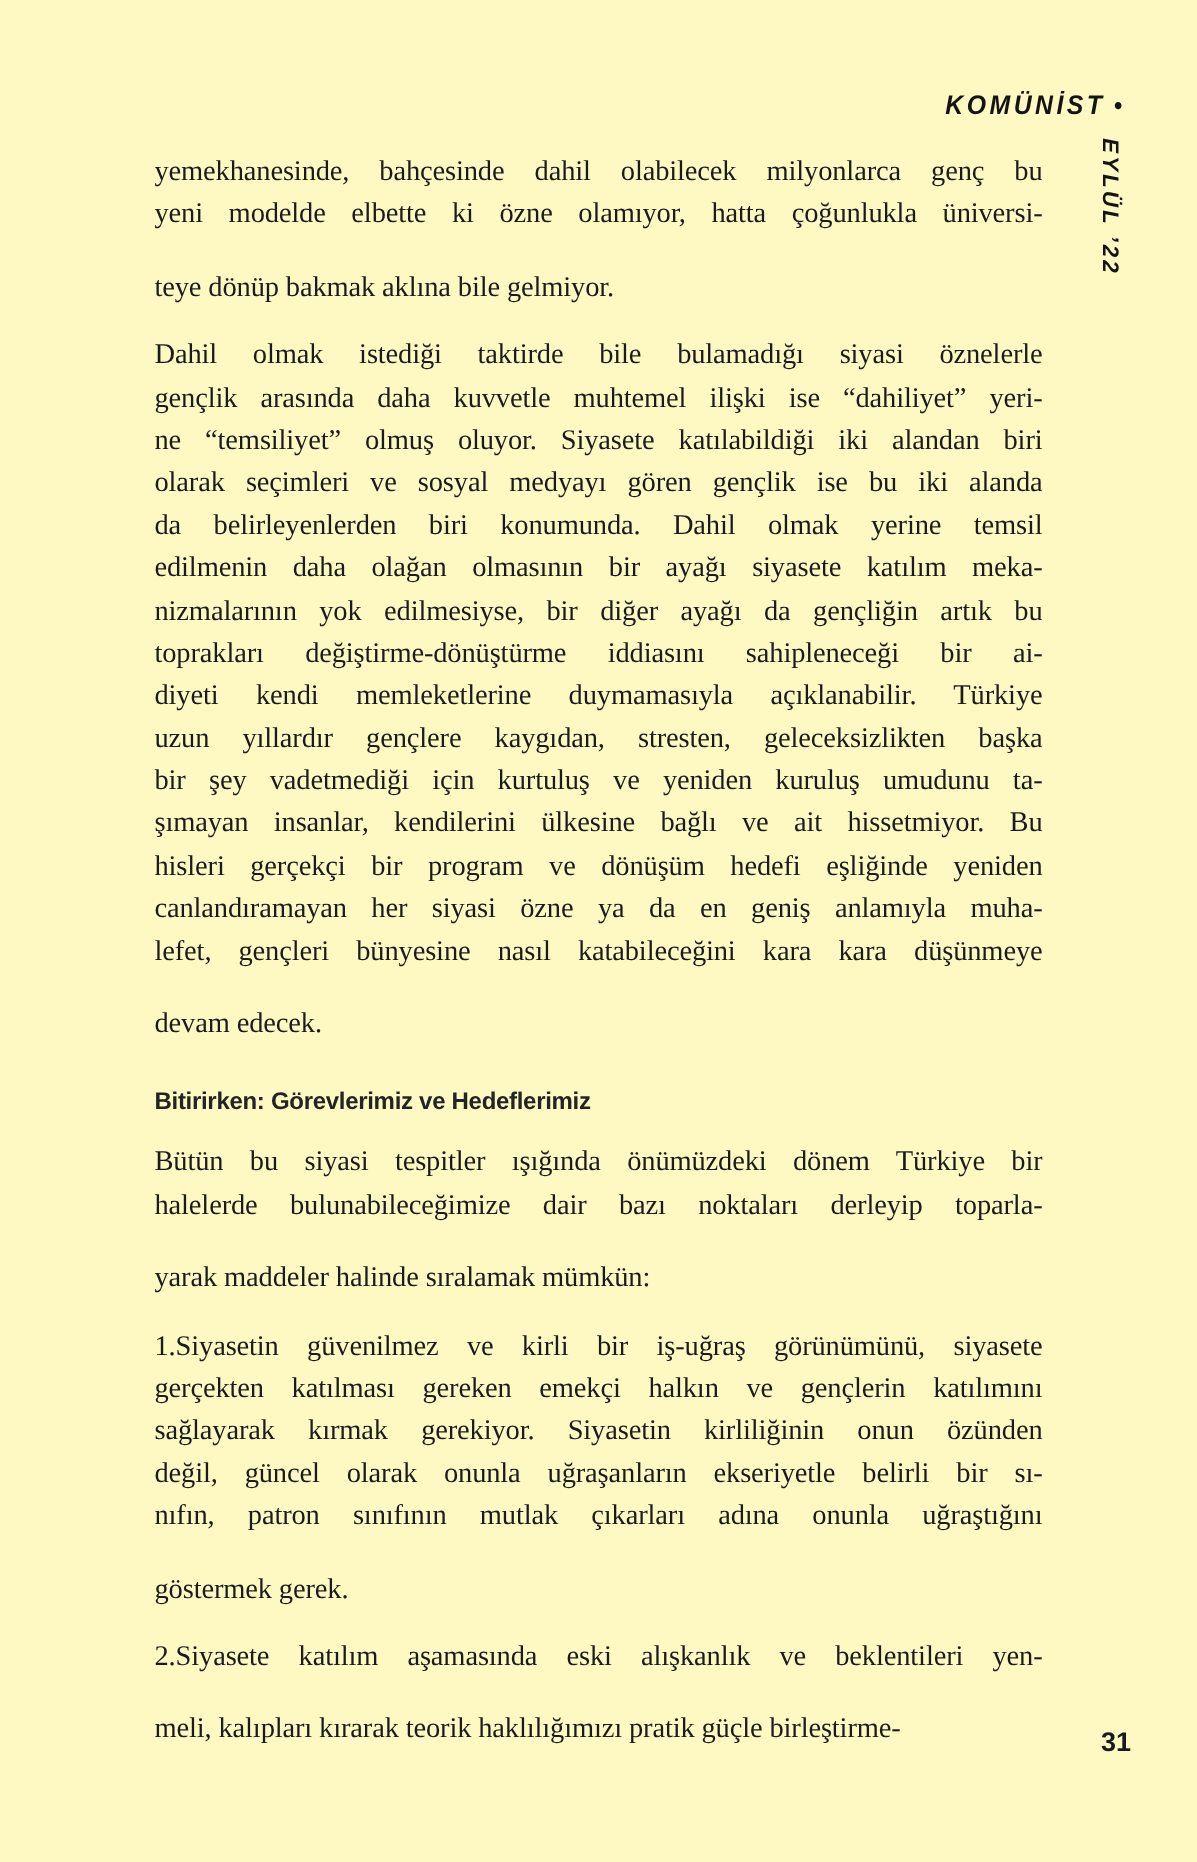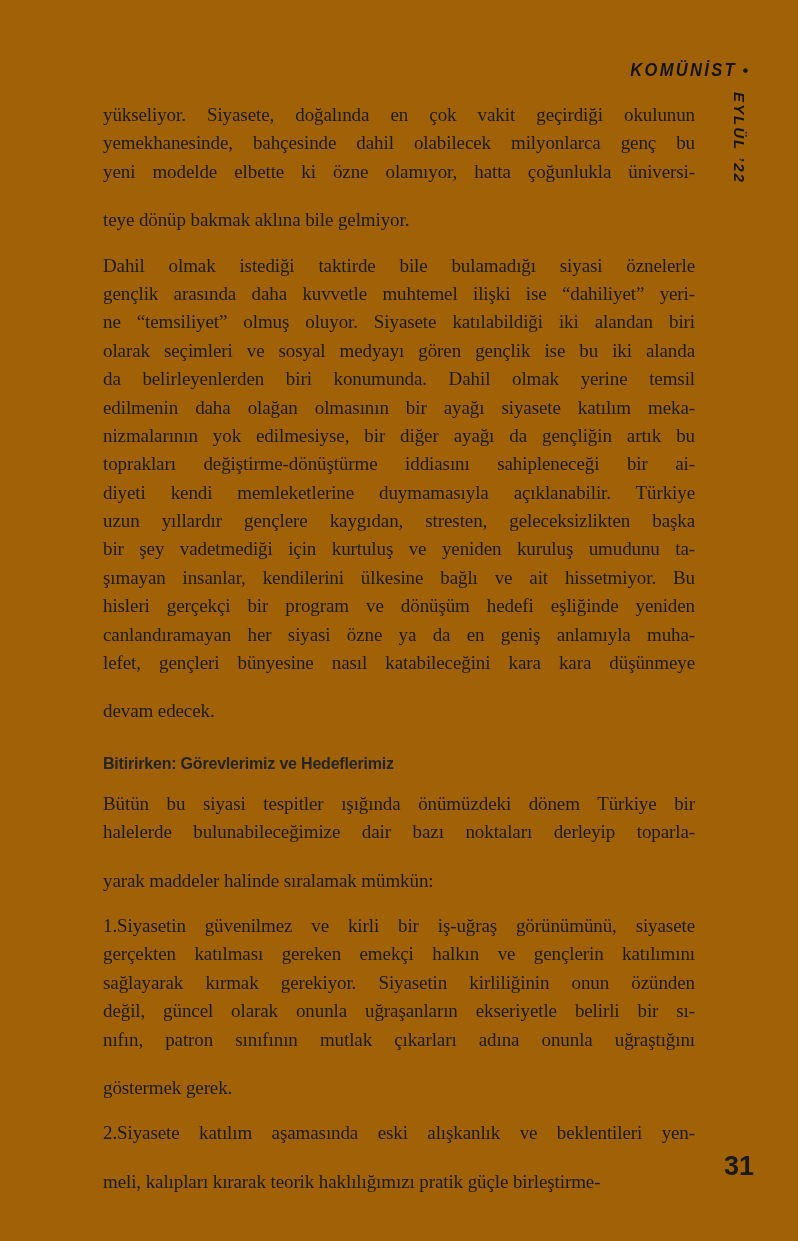--- a/index.html
+++ b/index.html
@@ -1,19 +1,19 @@
 <!DOCTYPE html>
 <html lang="tr"><head>
 <meta charset="utf-8">
 <style>
   html,body{margin:0;padding:0;background:#e8e8e8;}
   .page{
     position:relative;
     width:798px;height:1241px;
-    background:#a16207;
+    background:#fef9c3;
     font-family:"Liberation Serif",serif;
     color:#1b1b1b;
     overflow:hidden;
     margin:0 auto;
   }
   
   .masthead{
     position:absolute;
     top:60px;right:50px;
     font-family:"Liberation Sans",sans-serif;
@@ -74,39 +74,38 @@
     letter-spacing:-0.2px;
     line-height:30px;
     color:#242424;
   }
   
   .pagenum{
     position:absolute;
     top:1151px;right:44px;
     font-family:"Liberation Sans",sans-serif;
     font-weight:700;
-    font-size:27px;
+    font-size:18px;
     color:#1a1a1a;
   }
 </style>
 </head>
 <body>
 
 <div class="page">
 
   <header class="masthead">
     <span>KOMÜNİST</span><span class="bullet">•</span>
   </header>
 
   <div class="issue">EYLÜL ’22</div>
 
   <main class="bodycol">
 
     <p class="para">
-        <span class="line">yükseliyor. Siyasete, doğalında en çok vakit geçirdiği okulunun</span>
         <span class="line">yemekhanesinde, bahçesinde dahil olabilecek milyonlarca genç bu</span>
         <span class="line">yeni modelde elbette ki özne olamıyor, hatta çoğunlukla üniversi-</span>
         <span class="line last">teye dönüp bakmak aklına bile gelmiyor.</span>
       </p>
 
     <p class="para">
         <span class="line">Dahil olmak istediği taktirde bile bulamadığı siyasi öznelerle</span>
         <span class="line">gençlik arasında daha kuvvetle muhtemel ilişki ise “dahiliyet” yeri-</span>
         <span class="line">ne “temsiliyet” olmuş oluyor. Siyasete katılabildiği iki alandan biri</span>
         <span class="line">olarak seçimleri ve sosyal medyayı gören gençlik ise bu iki alanda</span>

